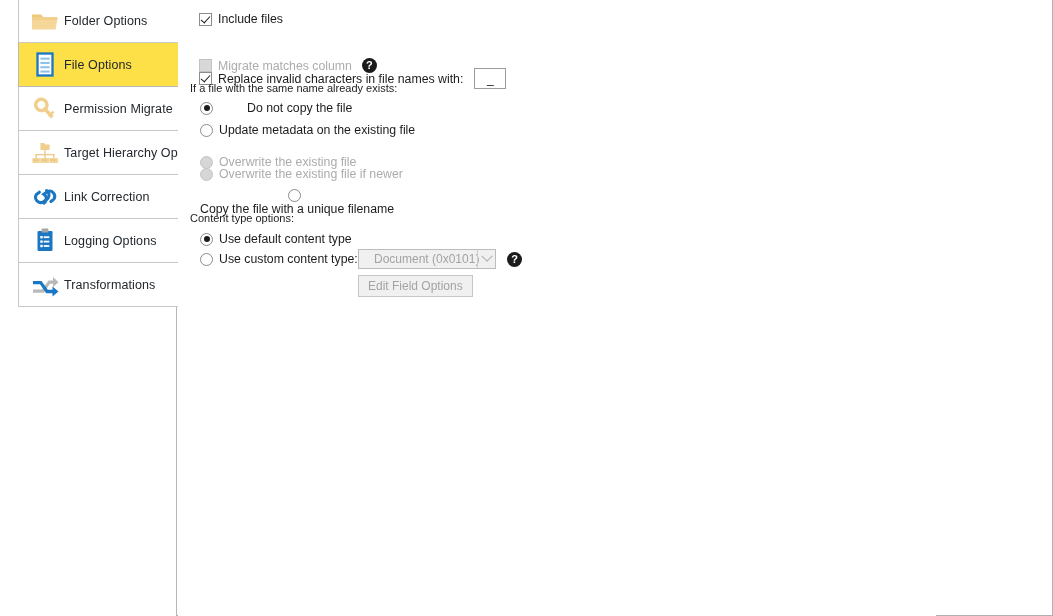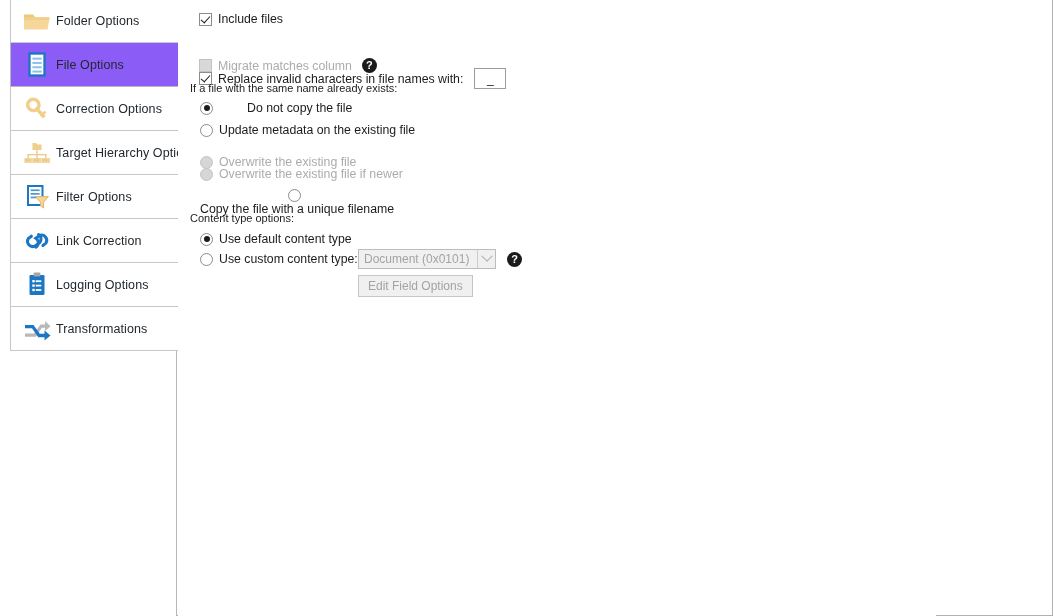--- a/index.html
+++ b/index.html
@@ -32,38 +32,38 @@
     position: absolute;
     left: 0; top: 0;
     width: 177px;
     height: 616px;
     box-sizing: border-box;
     border-right: 1px solid #b6b6b6;
     background: #ffffff;
   }
   #nav-list {
     position: absolute;
-    left: 10px; top: -1px;
+    left: 18px; top: -1px;
     width: 180px;
   }
   .nav-item {
     position: relative;
     height: 44px;
     box-sizing: border-box;
     border: 1px solid #c8c8c8;
     border-top: none;
     background: #ffffff;
     display: flex;
     align-items: center;
     cursor: pointer;
     margin-bottom: 0px;
   }
   .nav-item.first { border-top: 1px solid #c8c8c8; }
   .nav-item.selected {
-    background: #8b5cf6;
+    background: #fde047;
     border-color: #b9b9b9;
   }
   .nav-icon {
     width: 38px;
     min-width: 38px;
     height: 34px;
     margin-left: 7px;
     display: flex;
     align-items: center;
     justify-content: center;
@@ -182,21 +182,21 @@
     box-sizing: border-box;
     border: 1px solid #bcbcbc;
     background: #f0f0f0;
     display: flex;
     align-items: center;
     position: relative;
   }
   .combo-text {
     font-size: 12px;
     color: #a3a3a3;
-    padding-left: 5px;
+    padding-left: 15px;
     white-space: nowrap;
     overflow: hidden;
     text-align: center;
   }
   .combo-arrow {
     position: absolute;
     right: 0; top: 0;
     width: 18px; height: 100%;
     box-sizing: border-box;
     border-left: 1px solid #cdcdcd;
@@ -265,21 +265,21 @@
       <div class="nav-item">
         <span class="nav-icon">
           <svg width="28" height="28" viewBox="0 0 28 28">
             <g transform="rotate(-42 14 14)">
               <circle cx="14" cy="8.5" r="5.6" fill="none" stroke="#f0ce8b" stroke-width="3.6"></circle>
               <rect x="12.2" y="12.5" width="3.6" height="12.5" fill="#f0ce8b"></rect>
               <rect x="12.2" y="20.4" width="6.4" height="2.6" fill="#f0ce8b"></rect>
             </g>
           </svg>
         </span>
-        <span class="nav-label">Correction Options</span>
+        <span class="nav-label">Permission Migrate</span>
       </div>
 
       <div class="nav-item">
         <span class="nav-icon">
           <svg width="30" height="26" viewBox="0 0 30 26">
             <path d="M10.5 3 L14.2 3 L15.2 4.4 L19.5 4.4 L19.5 10 L10.5 10 Z" fill="#f0ce8b"></path>
             <path d="M15 10 L15 14.2" stroke="#e8c municipal" stroke-width="0"></path>
             <rect x="14.3" y="10" width="1.3" height="4.4" fill="#eac98a"></rect>
             <rect x="5.6" y="14" width="18.8" height="1.3" fill="#eac98a"></rect>
             <rect x="5.6" y="14" width="1.3" height="4" fill="#eac98a"></rect>
@@ -292,32 +292,20 @@
             <rect x="6.3" y="19.3" width="1.6" height="1.6" fill="#e3bd74"></rect>
             <rect x="12.2" y="19.3" width="1.6" height="1.6" fill="#e3bd74"></rect>
             <rect x="14.9" y="19.3" width="1.6" height="1.6" fill="#e3bd74"></rect>
             <rect x="20.8" y="19.3" width="1.6" height="1.6" fill="#e3bd74"></rect>
             <rect x="23.5" y="19.3" width="1.6" height="1.6" fill="#e3bd74"></rect>
           </svg>
         </span>
         <span class="nav-label">Target Hierarchy Options</span>
       </div>
 
-      <div class="nav-item">
-        <span class="nav-icon">
-          <svg width="28" height="28" viewBox="0 0 28 28">
-            <rect x="5" y="3" width="14.5" height="19" fill="#ffffff" stroke="#1b76c4" stroke-width="2"></rect>
-            <rect x="7.6" y="6.4" width="9" height="1.7" fill="#4f96cd"></rect>
-            <rect x="7.6" y="10" width="9" height="1.7" fill="#4f96cd"></rect>
-            <rect x="7.6" y="13.6" width="6" height="1.7" fill="#4f96cd"></rect>
-            <path d="M12.6 13.6 L25.4 13.6 L20.6 19.2 L20.6 25 L17.4 22.6 L17.4 19.2 Z" fill="#f3d69b" stroke="#e0b365" stroke-width="1"></path>
-          </svg>
-        </span>
-        <span class="nav-label">Filter Options</span>
-      </div>
 
       <div class="nav-item">
         <span class="nav-icon">
           <svg width="30" height="28" viewBox="0 0 30 28">
             <g stroke="#1b76c4" stroke-width="3" fill="none" stroke-linecap="round">
               <path d="M16.5 7.5 A5.3 5.3 0 0 1 16.5 16.5 L12.8 19.2 A5.3 5.3 0 0 1 6.3 11.6 L9.4 9.2"></path>
               <path d="M13.8 20.2 A5.3 5.3 0 0 0 13.8 11.2 L17.5 8.5 A5.3 5.3 0 0 1 24 16.1 L20.9 18.5"></path>
             </g>
           </svg>
         </span>

